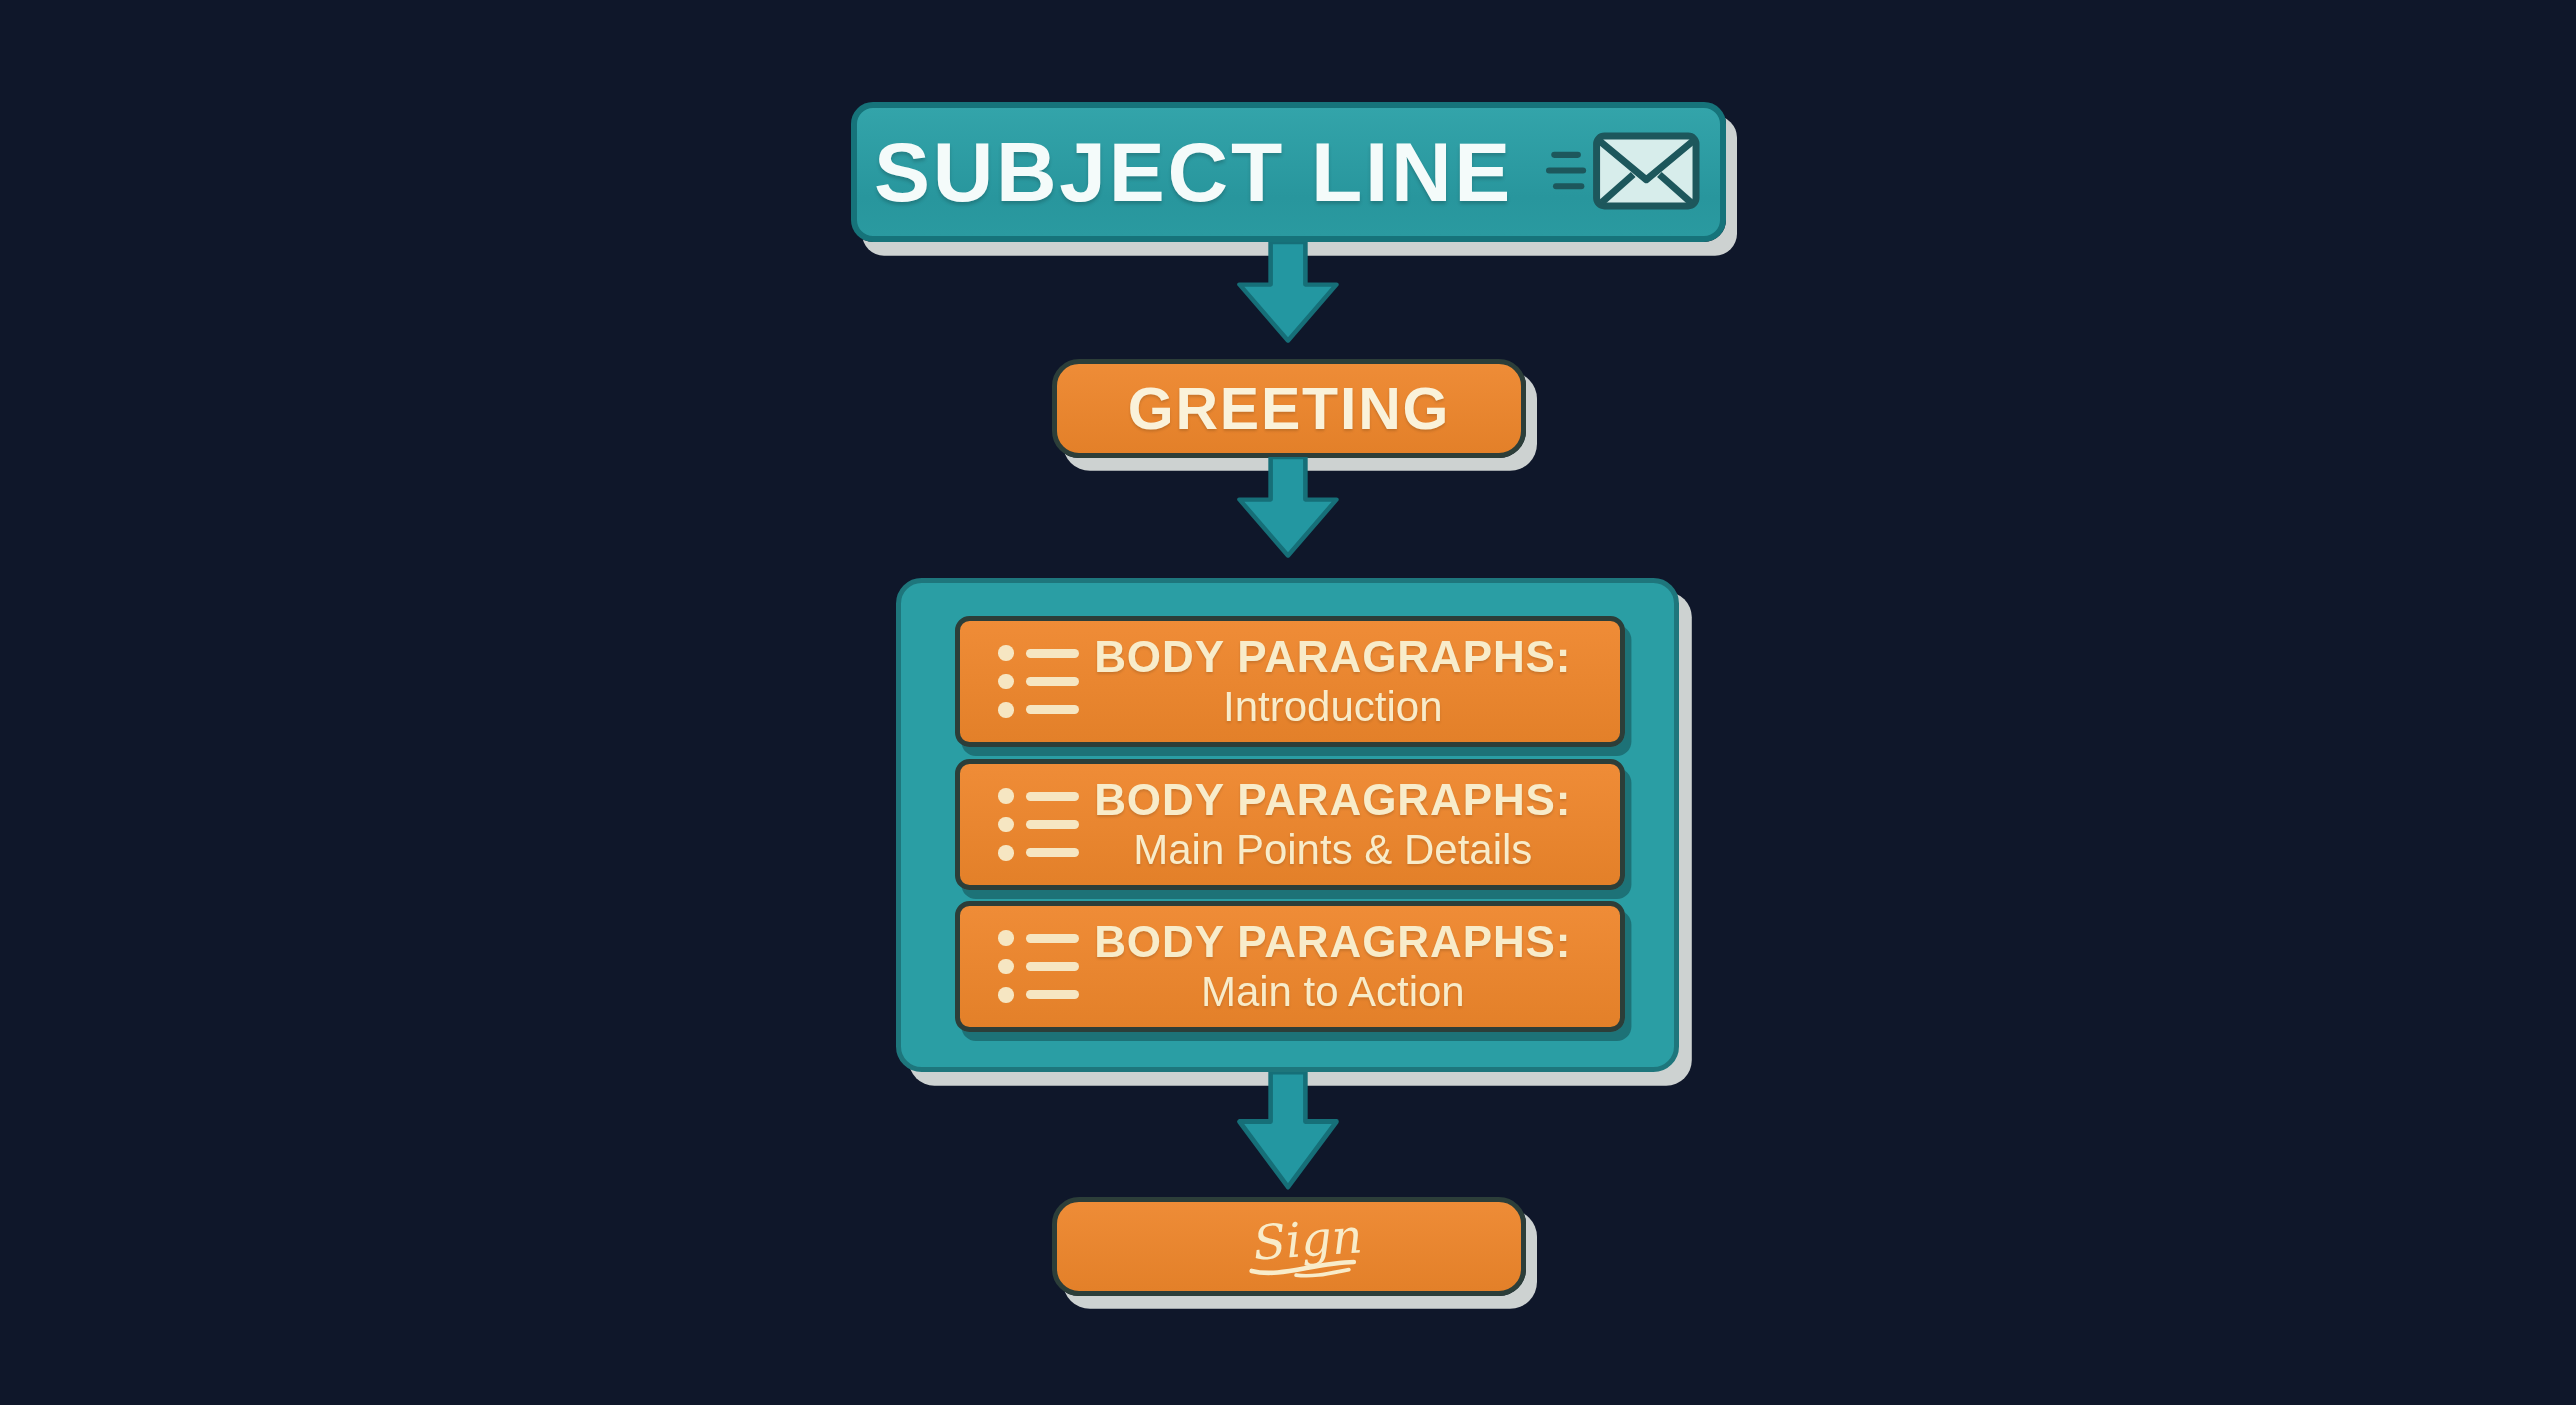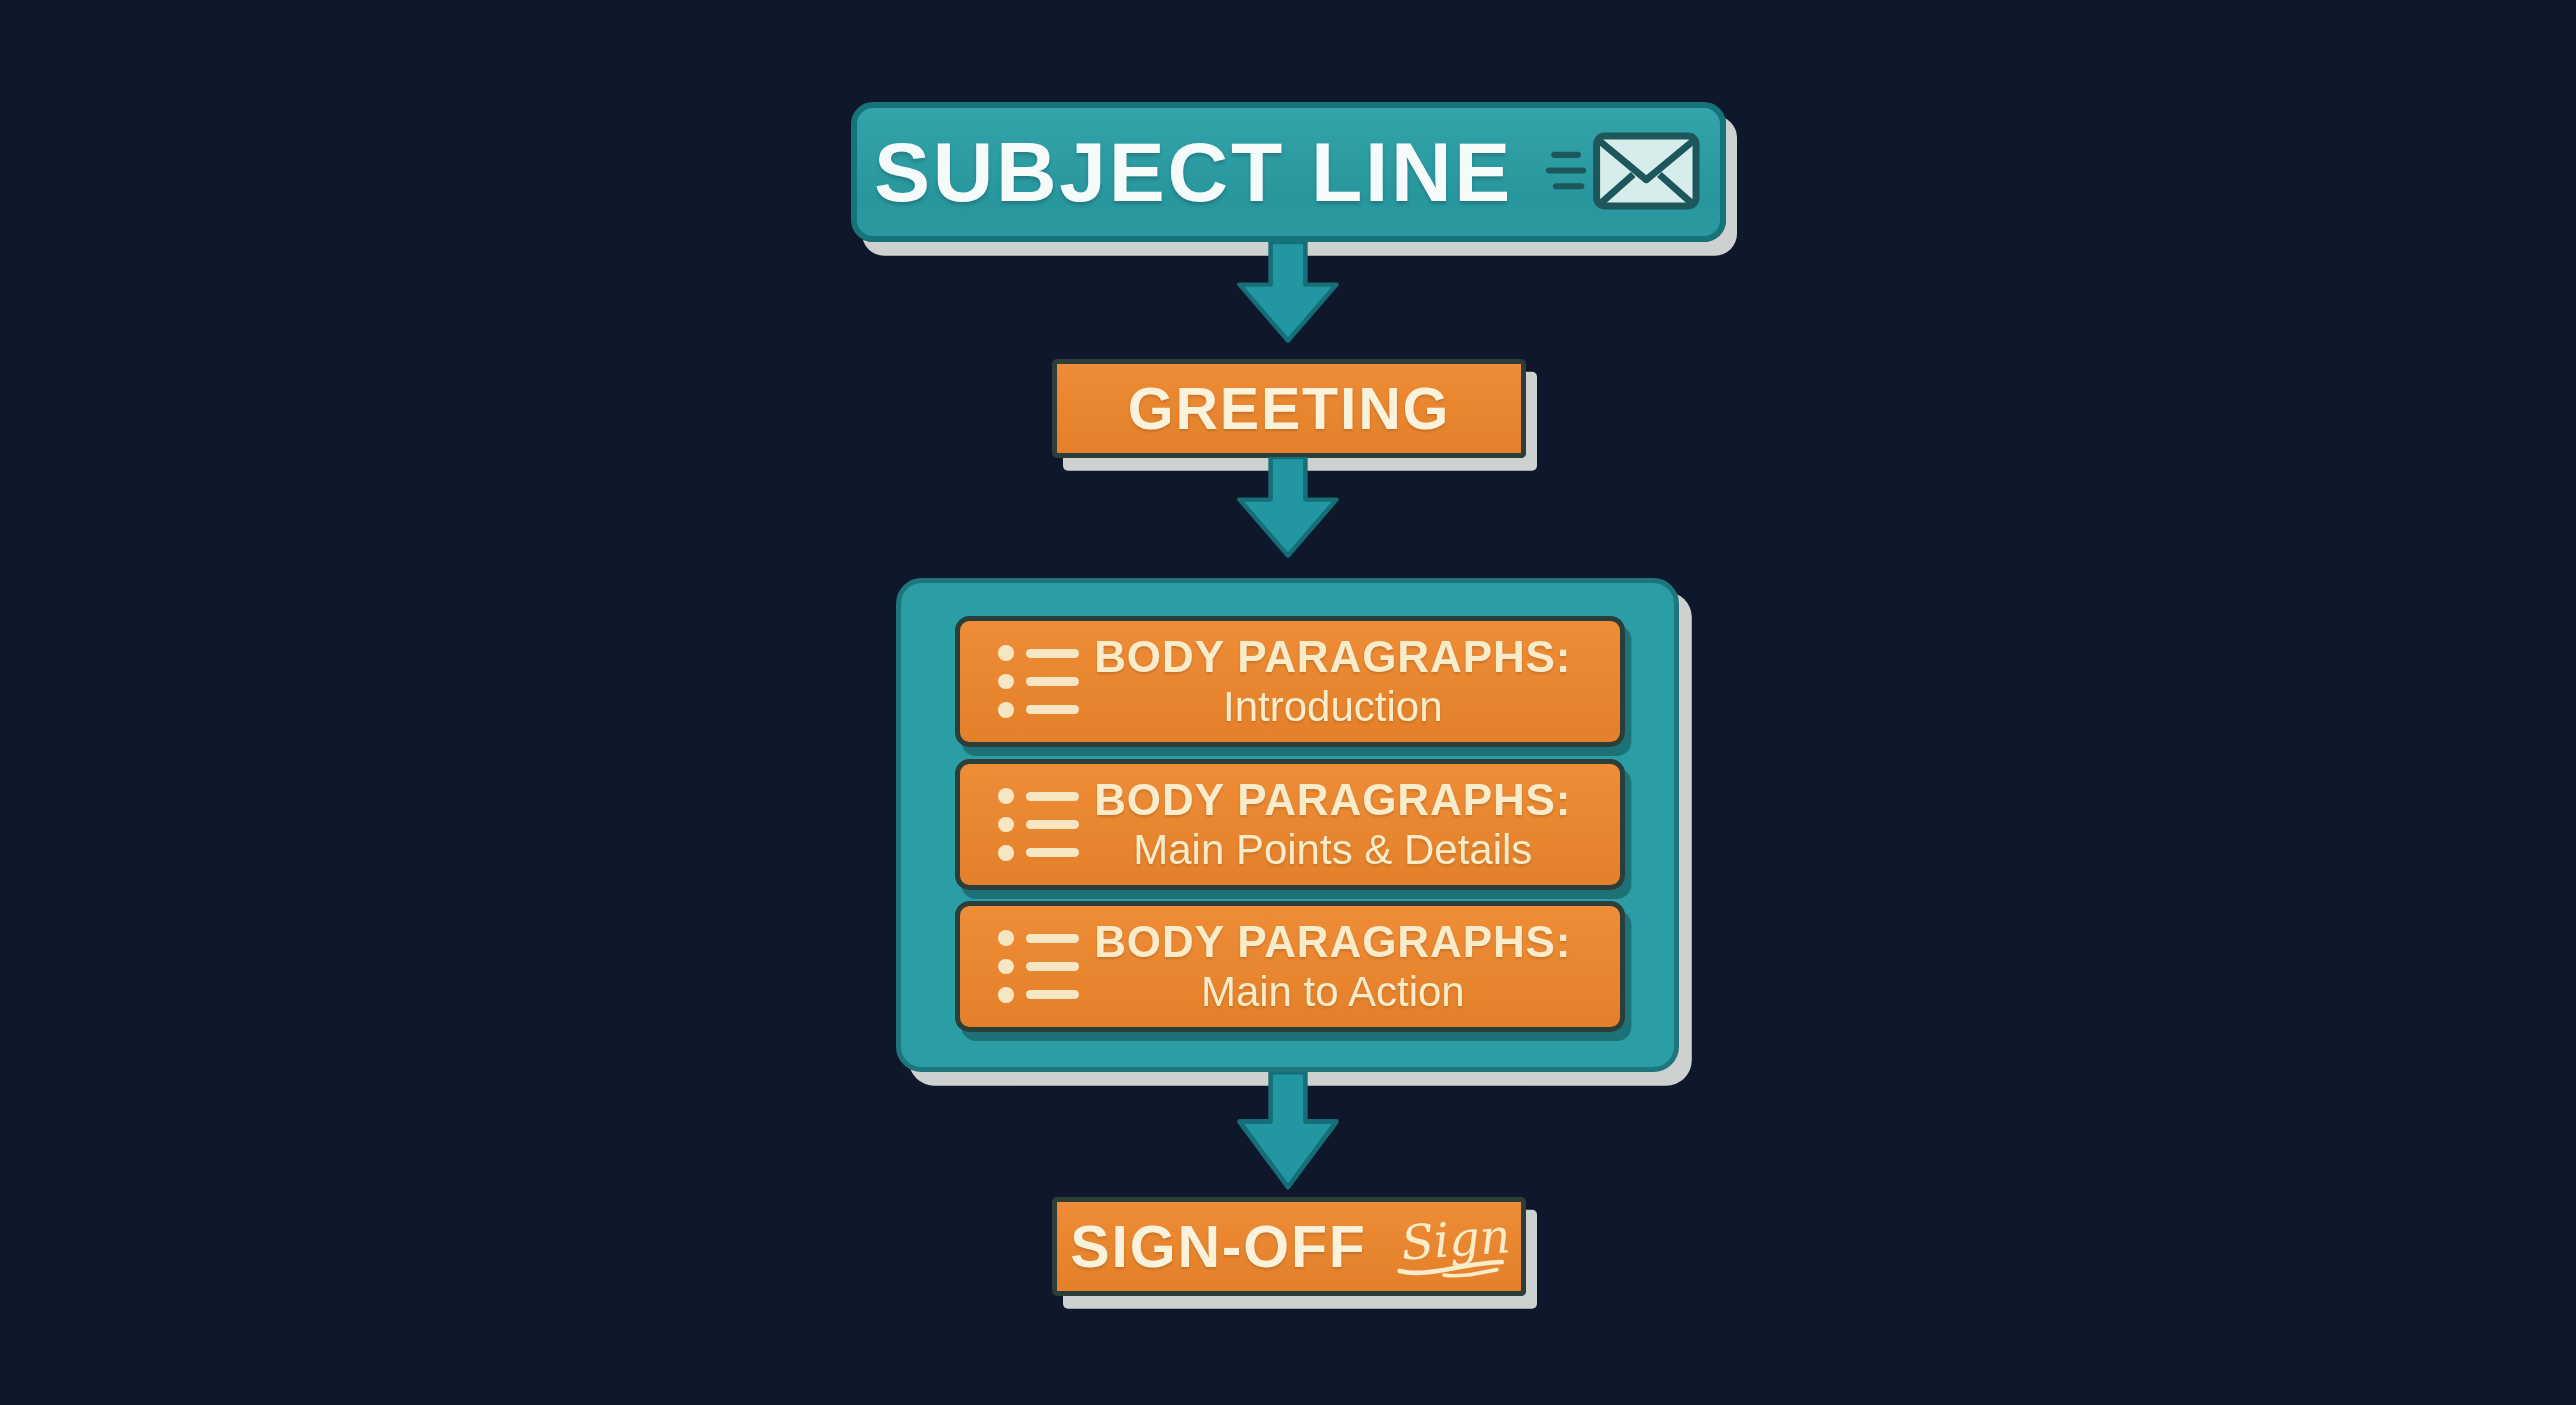--- a/index.html
+++ b/index.html
@@ -38,21 +38,21 @@
     font-weight: bold;
     letter-spacing: 2.7px;
     text-shadow: 0 2.7px 3.7px rgba(0,0,0,0.18);
     white-space: nowrap;
   }
   .subject-box .node-icon { margin-left: 33px; }
   
   .orange-pill {
     background: linear-gradient(180deg, #ee8c37 0%, #e38029 100%);
     border: 5.5px solid #2c3e39;
-    border-radius: 5px;
+    border-radius: 27px;
     box-shadow: 11px 12.8px 0 #cdd2d1;
   }
   .greeting-box { left: 1052px; top: 359px; width: 474px; height: 99px; }
   .greeting-label, .signoff-label {
     color: #faf2da;
     font-size: 59px;
     font-weight: bold;
     letter-spacing: 1.8px;
     white-space: nowrap;
     text-shadow: 0 1.8px 2.7px rgba(0,0,0,0.15);
@@ -229,21 +229,20 @@
 
   </div>
 
   <div class="arrow arrow-3">
     <svg viewBox="0 0 118 120" preserveAspectRatio="none">
       <polygon points="40,0 78,0 78,50 112,50 59,116 6,50 40,50" fill="#2397a1" stroke="#166f78" stroke-width="5" stroke-linejoin="round"></polygon>
     </svg>
   </div>
 
   <div class="box orange-pill signoff-box">
-    <span class="signoff-label">SIGN-OFF</span>
     <span class="signature">
       <svg width="119" height="77" viewBox="0 0 130 84" aria-hidden="true">
         <text x="14" y="54" font-family="DejaVu Serif, serif" font-style="italic" font-size="52" fill="#f8ecca">Sign</text>
         <path d="M10 66 C 40 76, 78 62, 122 64" fill="none" stroke="#f8ecca" stroke-width="5" stroke-linecap="round"></path>
         <path d="M58 74 C 78 78, 98 74, 116 72" fill="none" stroke="#f8ecca" stroke-width="4" stroke-linecap="round"></path>
       </svg>
     </span>
   </div>
 
 </div>

